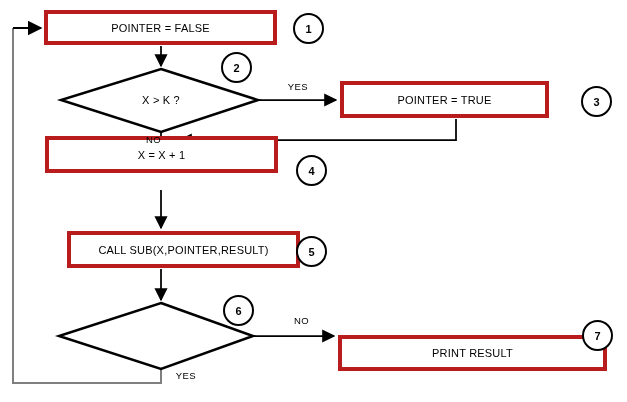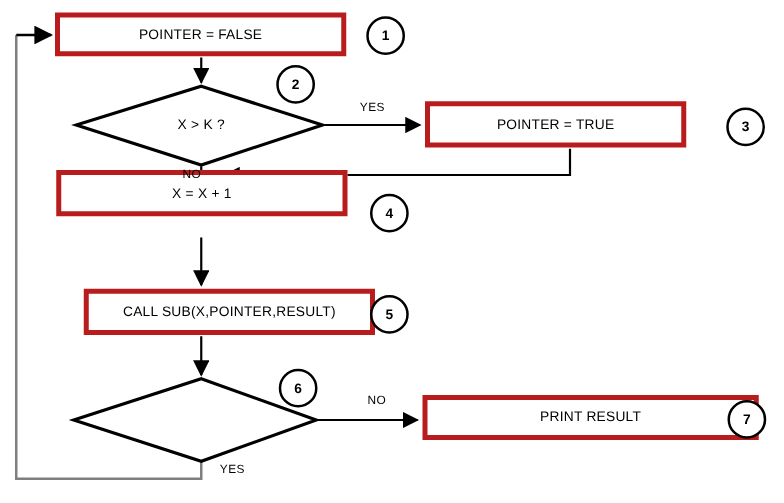--- a/index.html
+++ b/index.html
@@ -71,21 +71,21 @@
   </div>
   <div class="rect" style="left:340px;top:81px;width:209px;height:37px;">
     <span>POINTER = TRUE</span>
   </div>
   <div class="rect" style="left:45px;top:136px;width:233px;height:37px;">
     <span>X = X + 1</span>
   </div>
   <div class="rect" style="left:45px;top:231px;width:233px;height:37px;margin-left:22px;">
     <span>CALL SUB(X,POINTER,RESULT)</span>
   </div>
-  <div class="rect" style="left:338px;top:316px;width:269px;height:36px;">
+  <div class="rect" style="left:338px;top:335px;width:269px;height:36px;">
     <span>PRINT RESULT</span>
   </div>
 
   <div class="dlabel" style="left:81px;top:92px;">X &gt; K ?</div>
 
   <div class="circle" style="left:293px;top:13px;">
     <span>1</span>
   </div>
   <div class="circle" style="left:221px;top:52px;">
     <span>2</span>

